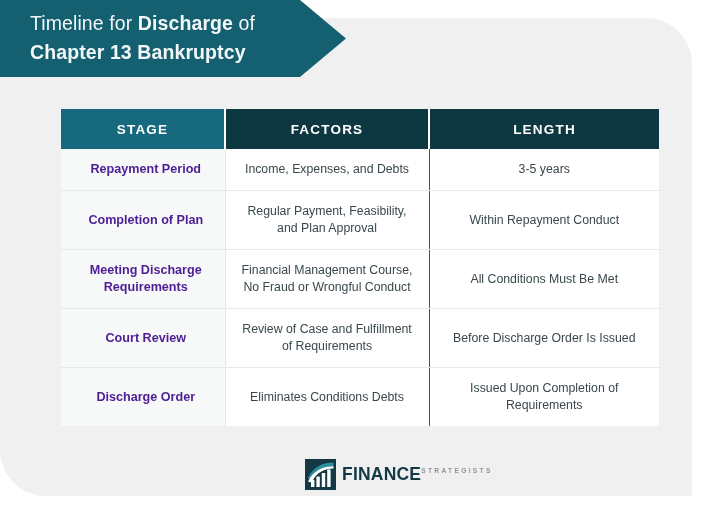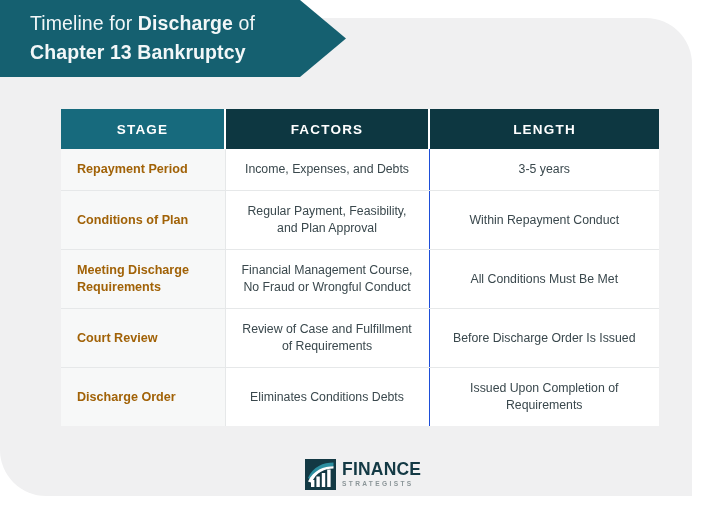--- a/index.html
+++ b/index.html
@@ -96,22 +96,22 @@
   }
   #table tbody tr:last-child td {
     border-bottom: none;
   }
   #table tbody td.cell-stage {
     background: #f7f8f8;
     border-right: 1px solid #e6e8e9;
     padding: 10px 10px 10px 16px;
     font-weight: 700;
     font-size: 12.6px;
-    color: #a16207;
-    text-align: left;
+    color: #4c1d95;
+    text-align: center;
   }
   #table tbody td.cell-factors {
     border-right: 1px solid #1d4ed8;
     padding: 12px 14px;
     text-align: center;
     color: #3a484d;
   }
   #table tbody td.cell-length {
     padding: 12px 6px;
     text-align: center;
@@ -123,21 +123,21 @@
     position: absolute;
     left: 305px;
     top: 459px;
     display: flex;
     align-items: center;
     gap: 6px;
   }
   #logo-mark { display: block; }
   #logo-words {
     display: flex;
-    flex-direction: column;
+    flex-direction: row;
     line-height: 1;
   }
   #logo-finance {
     font-size: 17.5px;
     font-weight: 700;
     color: #133944;
     letter-spacing: 0.2px;
   }
   #logo-strategists {
     font-size: 6.6px;
@@ -171,21 +171,21 @@
         <th class="h-length">LENGTH</th>
       </tr>
     </thead>
     <tbody>
       <tr>
         <td class="cell-stage">Repayment Period</td>
         <td class="cell-factors">Income, Expenses, and Debts</td>
         <td class="cell-length">3-5 years</td>
       </tr>
       <tr>
-        <td class="cell-stage">Conditions of Plan</td>
+        <td class="cell-stage">Completion of Plan</td>
         <td class="cell-factors">Regular Payment, Feasibility, and Plan Approval</td>
         <td class="cell-length">Within Repayment Conduct</td>
       </tr>
       <tr>
         <td class="cell-stage">Meeting Discharge Requirements</td>
         <td class="cell-factors">Financial Management Course, No Fraud or Wrongful Conduct</td>
         <td class="cell-length">All Conditions Must Be Met</td>
       </tr>
       <tr>
         <td class="cell-stage">Court Review</td>

